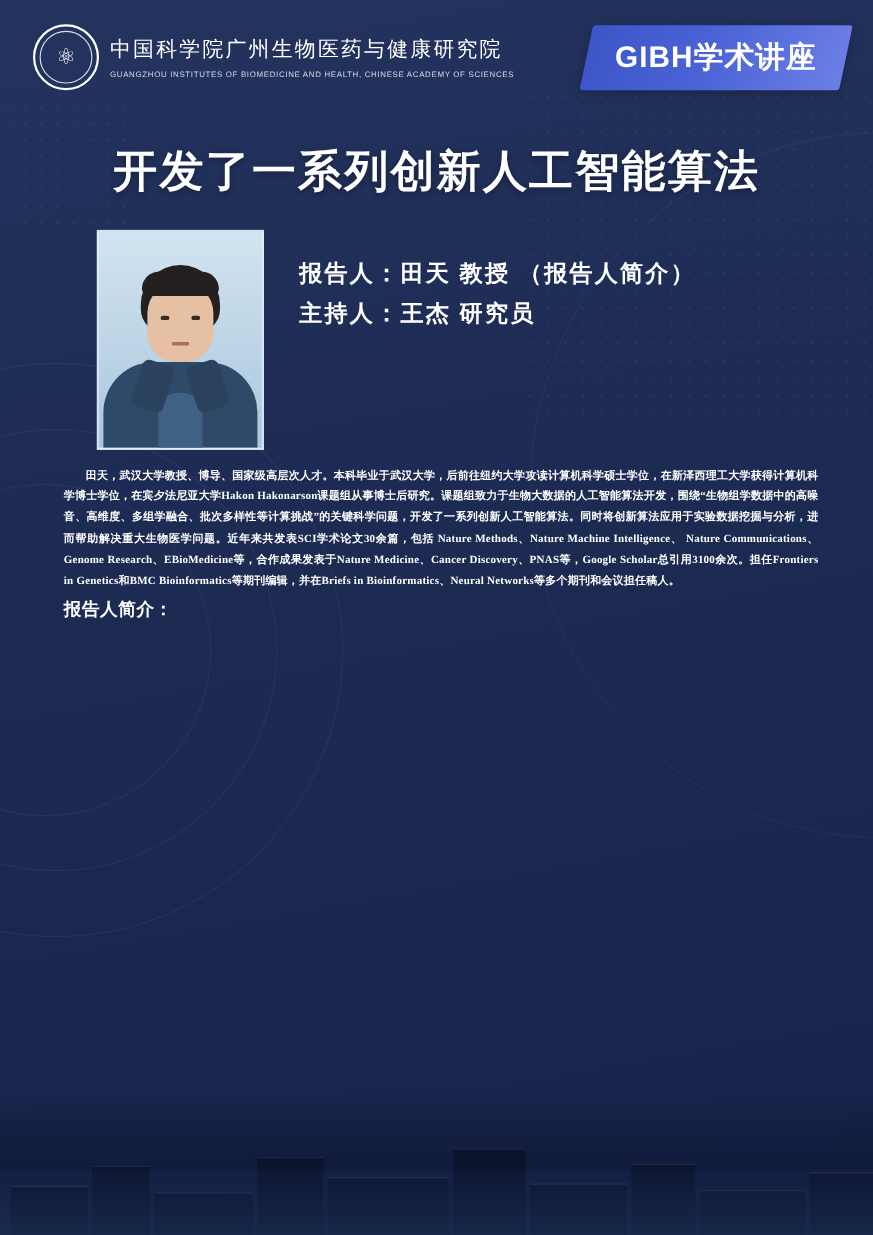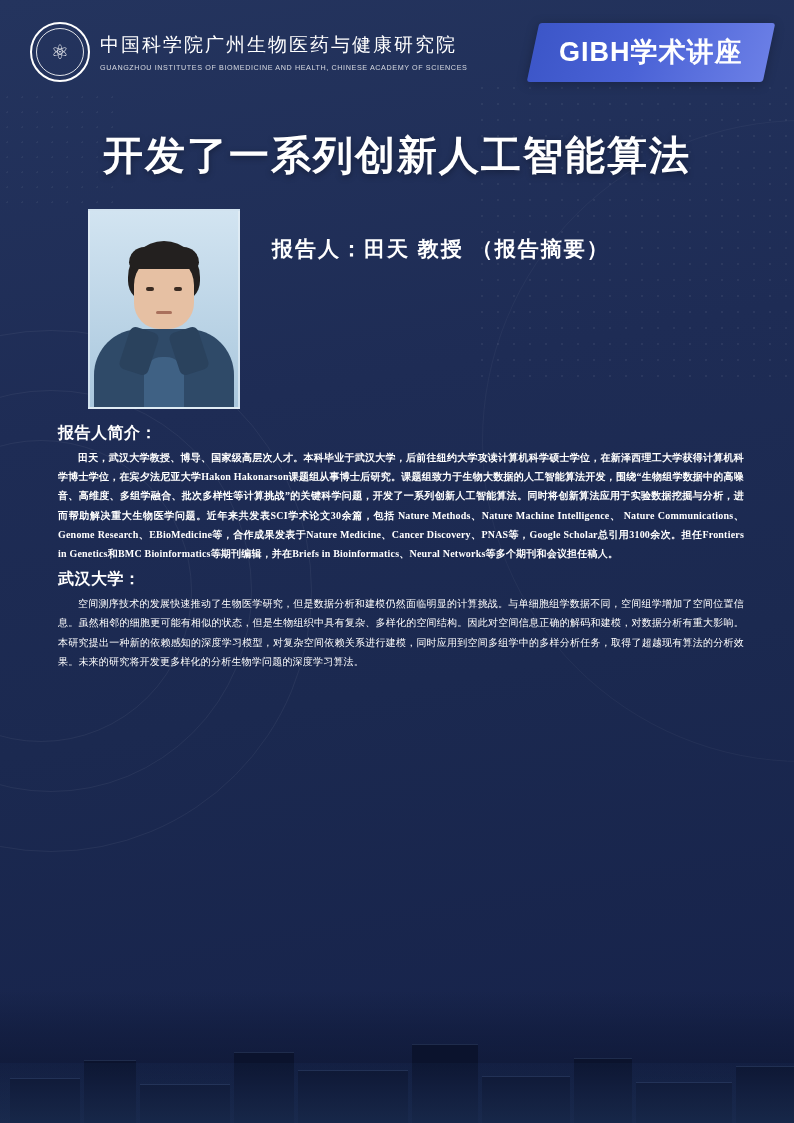--- a/index.html
+++ b/index.html
@@ -280,29 +280,28 @@
       <div class="collar-l"></div>
       <div class="collar-r"></div>
       <div class="hair"></div>
       <div class="face"></div>
       <div class="fringe"></div>
       <div class="eye l"></div>
       <div class="eye r"></div>
       <div class="mouth"></div>
     </div>
     <div class="speaker-info">
-      <div class="speaker-line">报告人：田天 教授 （报告摘要）</div>
+      <div class="speaker-line">报告人：田天 教授 （报告人简介）</div>
+      <div class="speaker-line">主持人：王杰 研究员</div>
     </div>
   </div>
 
   <div class="body-wrap">
+    <div class="para indent bio">田天，武汉大学教授、博导、国家级高层次人才。本科毕业于武汉大学，后前往纽约大学攻读计算机科学硕士学位，在新泽西理工大学获得计算机科学博士学位，在宾夕法尼亚大学Hakon Hakonarson课题组从事博士后研究。课题组致力于生物大数据的人工智能算法开发，围绕“生物组学数据中的高噪音、高维度、多组学融合、批次多样性等计算挑战”的关键科学问题，开发了一系列创新人工智能算法。同时将创新算法应用于实验数据挖掘与分析，进而帮助解决重大生物医学问题。近年来共发表SCI学术论文30余篇，包括 Nature Methods、Nature Machine Intelligence、 Nature Communications、Genome Research、EBioMedicine等，合作成果发表于Nature Medicine、Cancer Discovery、PNAS等，Google Scholar总引用3100余次。担任Frontiers in Genetics和BMC Bioinformatics等期刊编辑，并在Briefs in Bioinformatics、Neural Networks等多个期刊和会议担任稿人。</div>
     <div class="section-head">报告人简介：</div>
-    <div class="para indent bio">田天，武汉大学教授、博导、国家级高层次人才。本科毕业于武汉大学，后前往纽约大学攻读计算机科学硕士学位，在新泽西理工大学获得计算机科学博士学位，在宾夕法尼亚大学Hakon Hakonarson课题组从事博士后研究。课题组致力于生物大数据的人工智能算法开发，围绕“生物组学数据中的高噪音、高维度、多组学融合、批次多样性等计算挑战”的关键科学问题，开发了一系列创新人工智能算法。同时将创新算法应用于实验数据挖掘与分析，进而帮助解决重大生物医学问题。近年来共发表SCI学术论文30余篇，包括 Nature Methods、Nature Machine Intelligence、 Nature Communications、Genome Research、EBioMedicine等，合作成果发表于Nature Medicine、Cancer Discovery、PNAS等，Google Scholar总引用3100余次。担任Frontiers in Genetics和BMC Bioinformatics等期刊编辑，并在Briefs in Bioinformatics、Neural Networks等多个期刊和会议担任稿人。</div>
-    <div class="section-head">武汉大学：</div>
-    <div class="para indent">空间测序技术的发展快速推动了生物医学研究，但是数据分析和建模仍然面临明显的计算挑战。与单细胞组学数据不同，空间组学增加了空间位置信息。虽然相邻的细胞更可能有相似的状态，但是生物组织中具有复杂、多样化的空间结构。因此对空间信息正确的解码和建模，对数据分析有重大影响。本研究提出一种新的依赖感知的深度学习模型，对复杂空间依赖关系进行建模，同时应用到空间多组学中的多样分析任务，取得了超越现有算法的分析效果。未来的研究将开发更多样化的分析生物学问题的深度学习算法。</div>
   </div>
 
   <div class="skyline">
     <div class="bld" style="left:10px;width:70px;height:44px;"></div>
     <div class="bld" style="left:84px;width:52px;height:62px;"></div>
     <div class="bld" style="left:140px;width:90px;height:38px;"></div>
     <div class="bld" style="left:234px;width:60px;height:70px;"></div>
     <div class="bld" style="left:298px;width:110px;height:52px;"></div>
     <div class="bld" style="left:412px;width:66px;height:78px;"></div>
     <div class="bld" style="left:482px;width:88px;height:46px;"></div>

